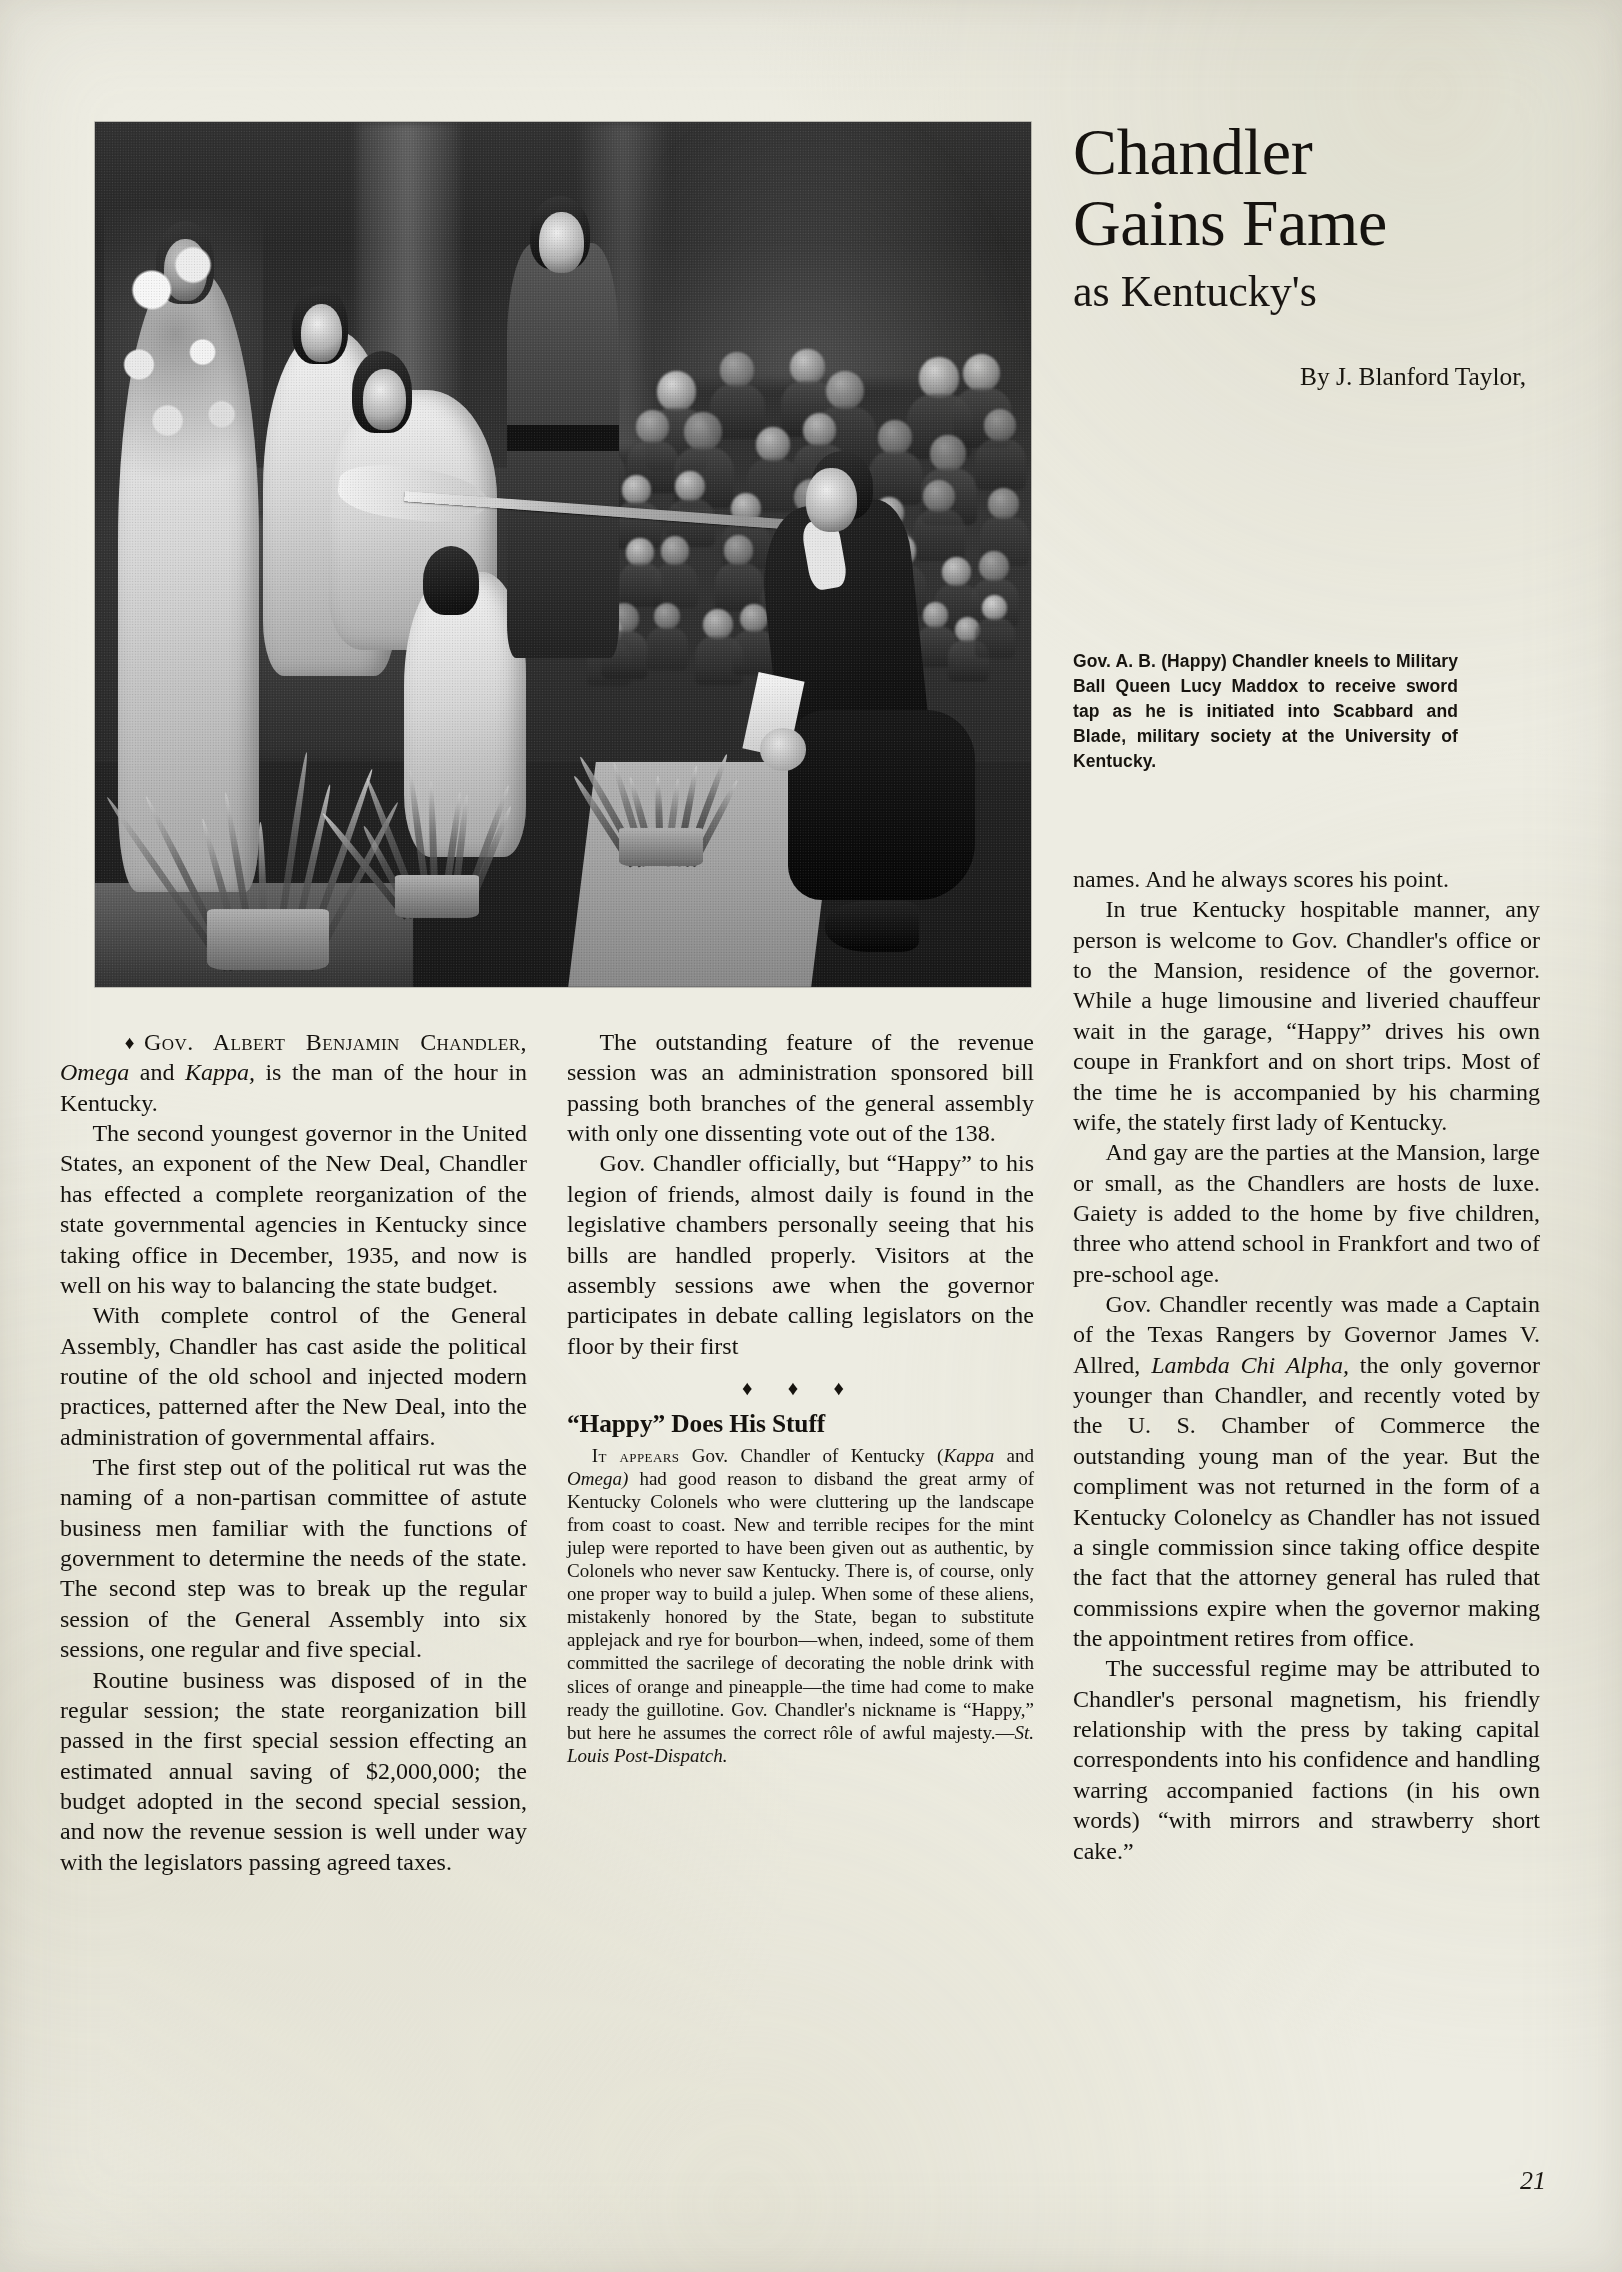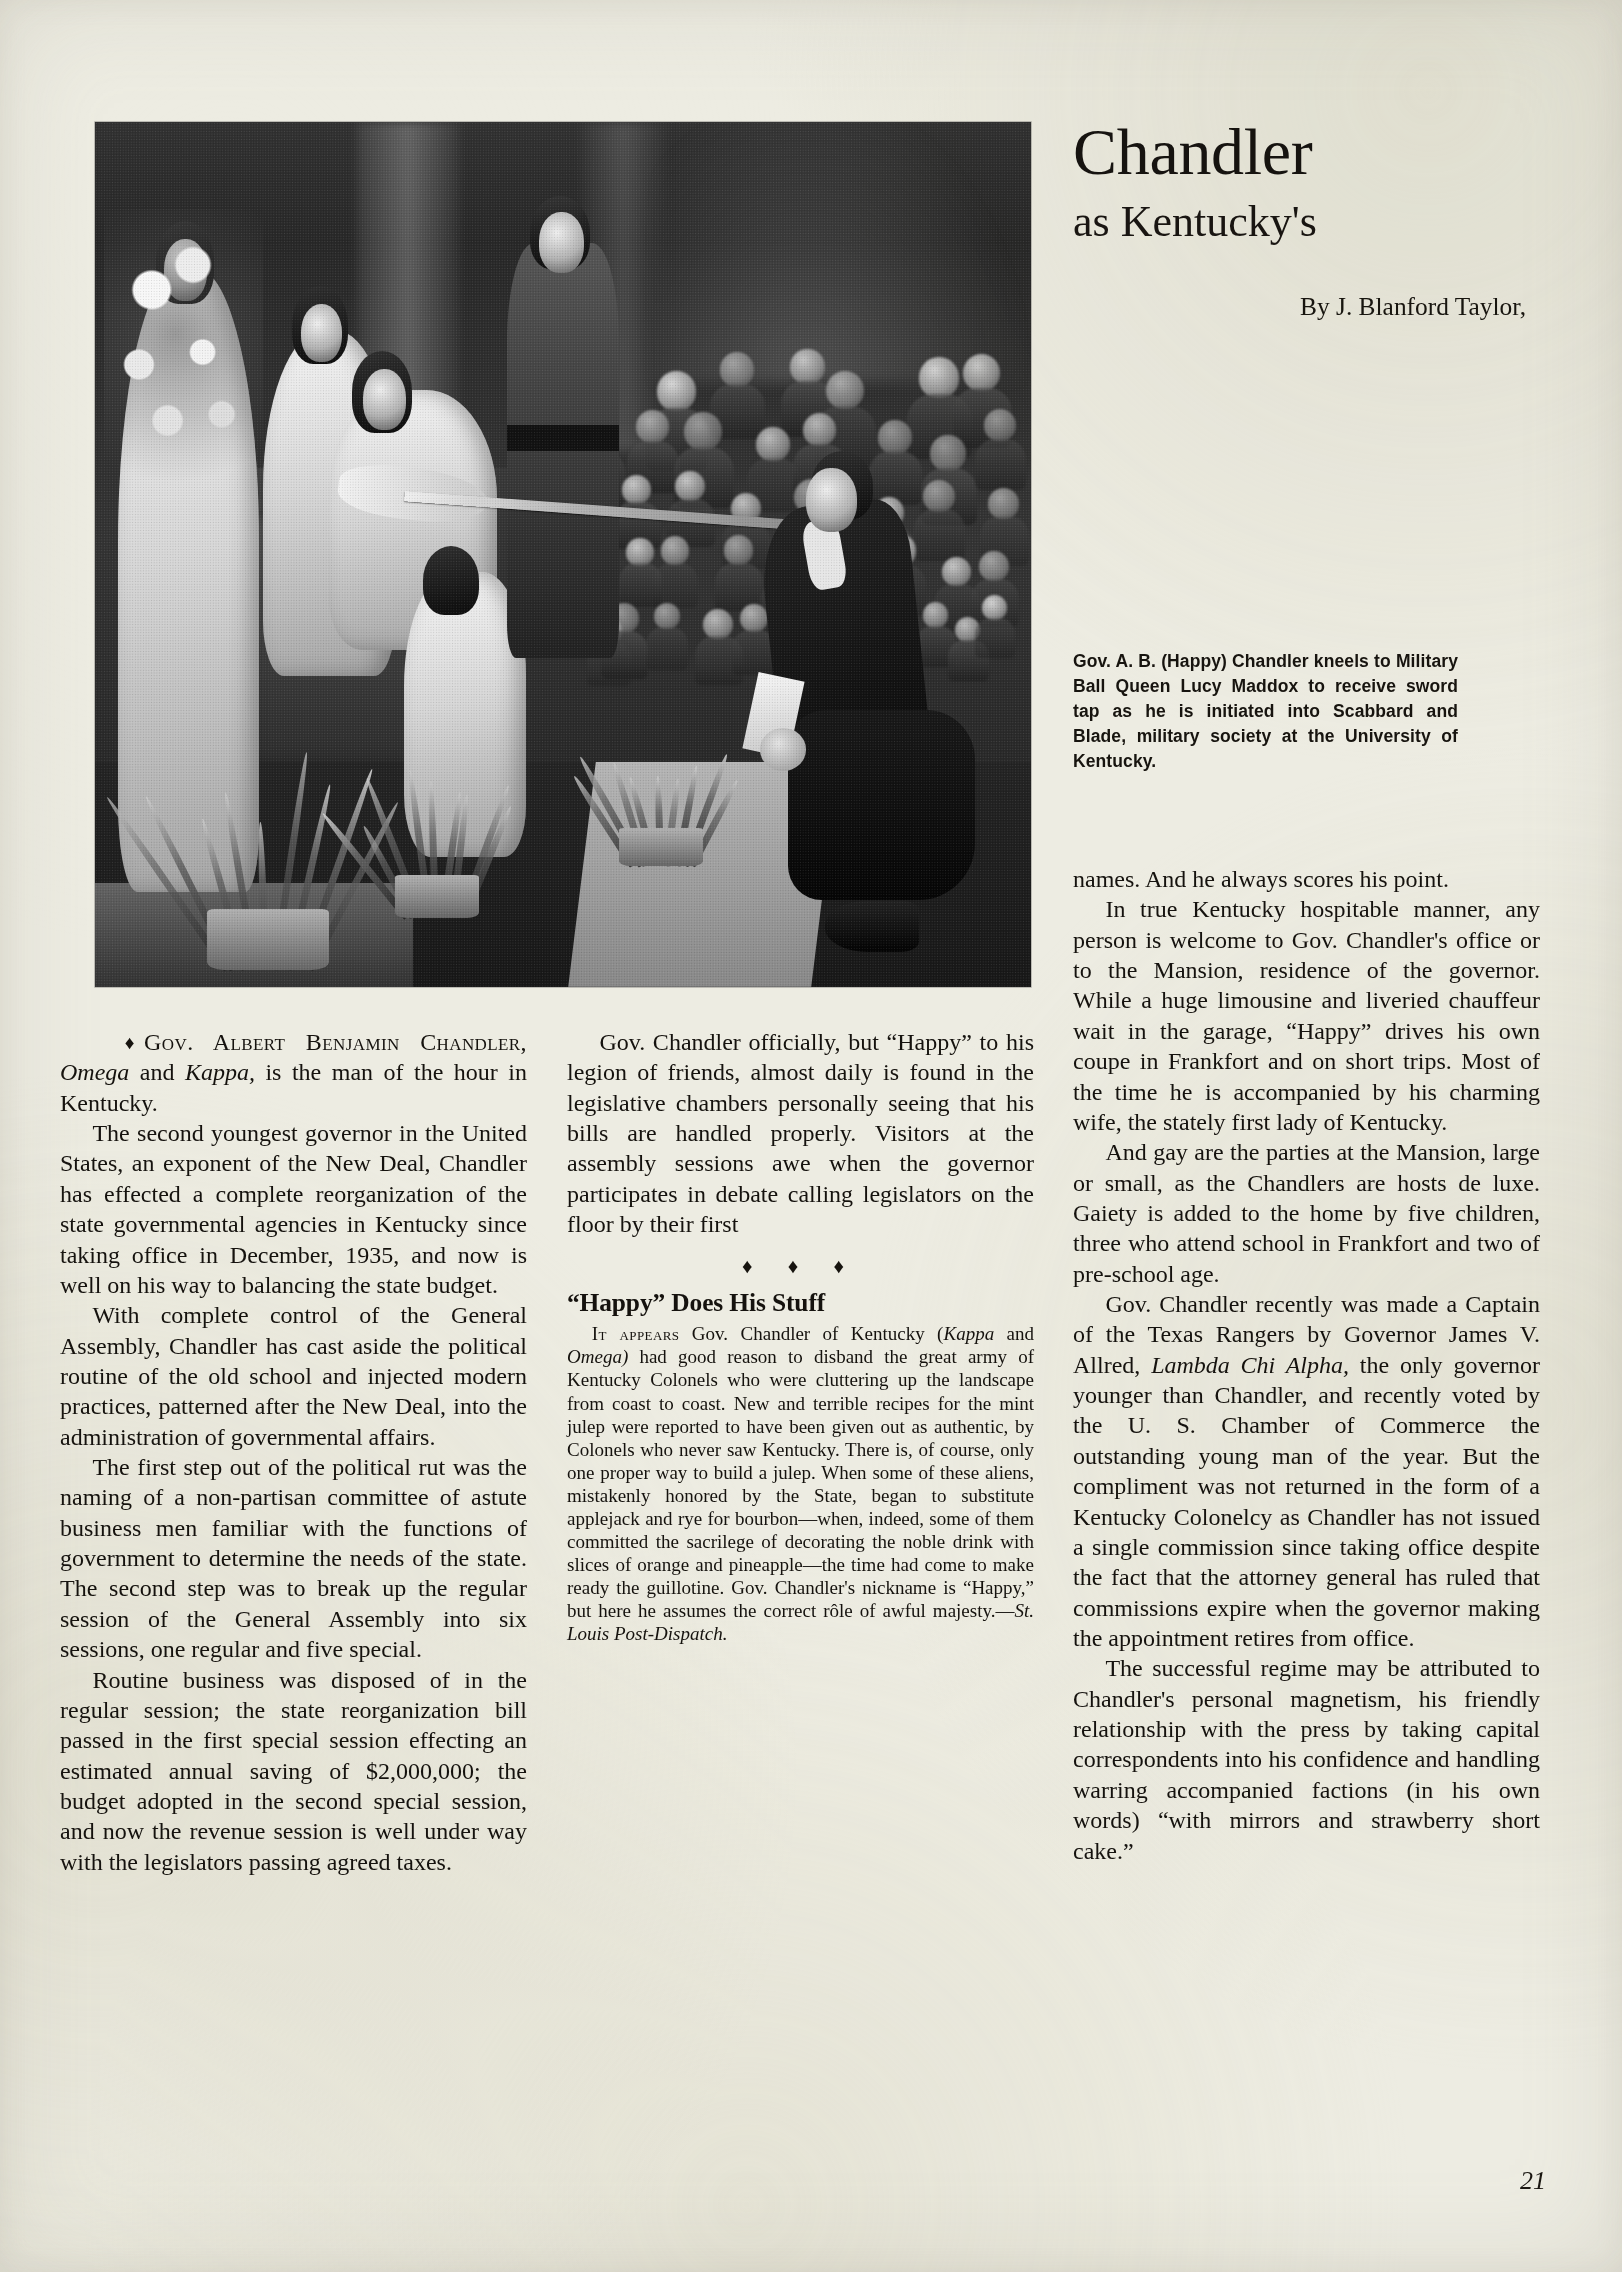--- a/index.html
+++ b/index.html
@@ -463,39 +463,41 @@
       <div class="leaf" style="height: 65.7247%; left: 82.3814%; transform: rotate(27.6deg); opacity: 0.75;"></div>
       <div class="pot"></div>
     </div>
 
   <div class="halftone"></div>
   <div class="photo-fade"></div>
 </div>
 
 <div class="masthead">
   <div class="hl">Chandler</div>
+  <div class="hl">Gains Fame</div>
   <div class="hl-sub">as Kentucky's</div>
   <div class="byline">
     <span>By J. Blanford Taylor,</span>
   </div>
 </div>
 
 <div class="photo-caption">Gov. A. B. (Happy) Chandler kneels to Military Ball Queen Lucy Maddox to receive sword tap as he is initiated into Scabbard and Blade, military society at the University of Kentucky.</div>
 
 <div class="col col-1">
   <p class="drop-lead">
     <span class="diamond-lead">♦</span><span class="sc">Gov. Albert Benjamin Chandler,</span> <em>Omega</em><span> and </span><em>Kappa,</em><span> is the man of the hour in Kentucky.</span>
   </p>
   <p>The second youngest governor in the United States, an exponent of the New Deal, Chandler has effected a complete reorganization of the state governmental agencies in Kentucky since taking office in December, 1935, and now is well on his way to balancing the state budget.</p>
   <p>With complete control of the General Assembly, Chandler has cast aside the political routine of the old school and injected modern practices, patterned after the New Deal, into the administration of governmental affairs.</p>
   <p>The first step out of the political rut was the naming of a non-partisan committee of astute business men familiar with the functions of government to determine the needs of the state. The second step was to break up the regular session of the General Assembly into six sessions, one regular and five special.</p>
   <p>Routine business was disposed of in the regular session; the state reorganization bill passed in the first special session effecting an estimated annual saving of $2,000,000; the budget adopted in the second special session, and now the revenue session is well under way with the legislators passing agreed taxes.</p>
 </div>
 
 <div class="col col-2">
+  <p>The outstanding feature of the revenue session was an administration sponsored bill passing both branches of the general assembly with only one dissenting vote out of the 138.</p>
   <p>Gov. Chandler officially, but “Happy” to his legion of friends, almost daily is found in the legislative chambers personally seeing that his bills are handled properly. Visitors at the assembly sessions awe when the governor participates in debate calling legislators on the floor by their first</p>
 
   <div class="divider">♦ ♦ ♦</div>
 
   <div class="subhead">“Happy” Does His Stuff</div>
 
   <div class="small-block">
     <p><span class="sc">It appears</span><span> Gov. Chandler of Kentucky (</span><em>Kappa</em><span> and </span><em>Omega)</em><span> had good reason to disband the great army of Kentucky Colonels who were cluttering up the landscape from coast to coast. New and terrible recipes for the mint julep were reported to have been given out as authentic, by Colonels who never saw Kentucky. There is, of course, only one proper way to build a julep. When some of these aliens, mistakenly honored by the State, began to substitute applejack and rye for bourbon—when, indeed, some of them committed the sacrilege of decorating the noble drink with slices of orange and pineapple—the time had come to make ready the guillotine. Gov. Chandler's nickname is “Happy,” but here he assumes the correct rôle of awful majesty.—</span><em>St. Louis Post-Dispatch.</em></p>
   </div>
 </div>

